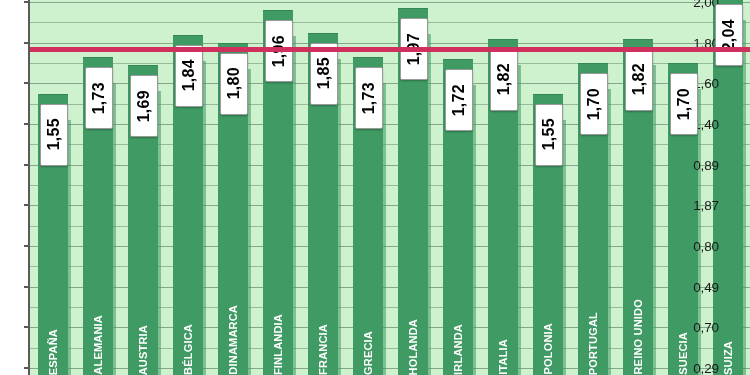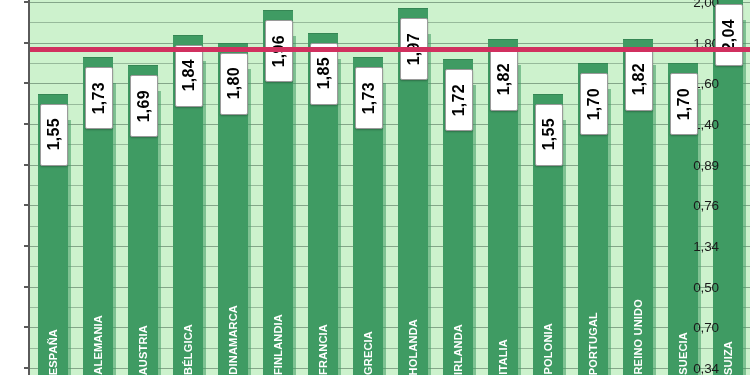--- a/index.html
+++ b/index.html
@@ -296,25 +296,25 @@
       <div class="y-tick" style="top: 2px;">2,00</div>
       <div class="y-tick-mark" style="top: 2px;"></div>
       <div class="y-tick" style="top: 42.6667px;">1,80</div>
       <div class="y-tick-mark" style="top: 42.6667px;"></div>
       <div class="y-tick" style="top: 83.3333px;">1,60</div>
       <div class="y-tick-mark" style="top: 83.3333px;"></div>
       <div class="y-tick" style="top: 124px;">1,40</div>
       <div class="y-tick-mark" style="top: 124px;"></div>
       <div class="y-tick" style="top: 164.667px;">0,89</div>
       <div class="y-tick-mark" style="top: 164.667px;"></div>
-      <div class="y-tick" style="top: 205.333px;">0,76</div>
+      <div class="y-tick" style="top: 205.333px;">1,87</div>
       <div class="y-tick-mark" style="top: 205.333px;"></div>
-      <div class="y-tick" style="top: 246px;">1,34</div>
+      <div class="y-tick" style="top: 246px;">0,80</div>
       <div class="y-tick-mark" style="top: 246px;"></div>
-      <div class="y-tick" style="top: 286.667px;">0,50</div>
+      <div class="y-tick" style="top: 286.667px;">0,49</div>
       <div class="y-tick-mark" style="top: 286.667px;"></div>
       <div class="y-tick" style="top: 327.333px;">0,70</div>
       <div class="y-tick-mark" style="top: 327.333px;"></div>
-      <div class="y-tick" style="top: 368px;">0,34</div>
+      <div class="y-tick" style="top: 368px;">0,29</div>
       <div class="y-tick-mark" style="top: 368px;"></div>
     </div>
 
 </div>
 
 </body></html>

